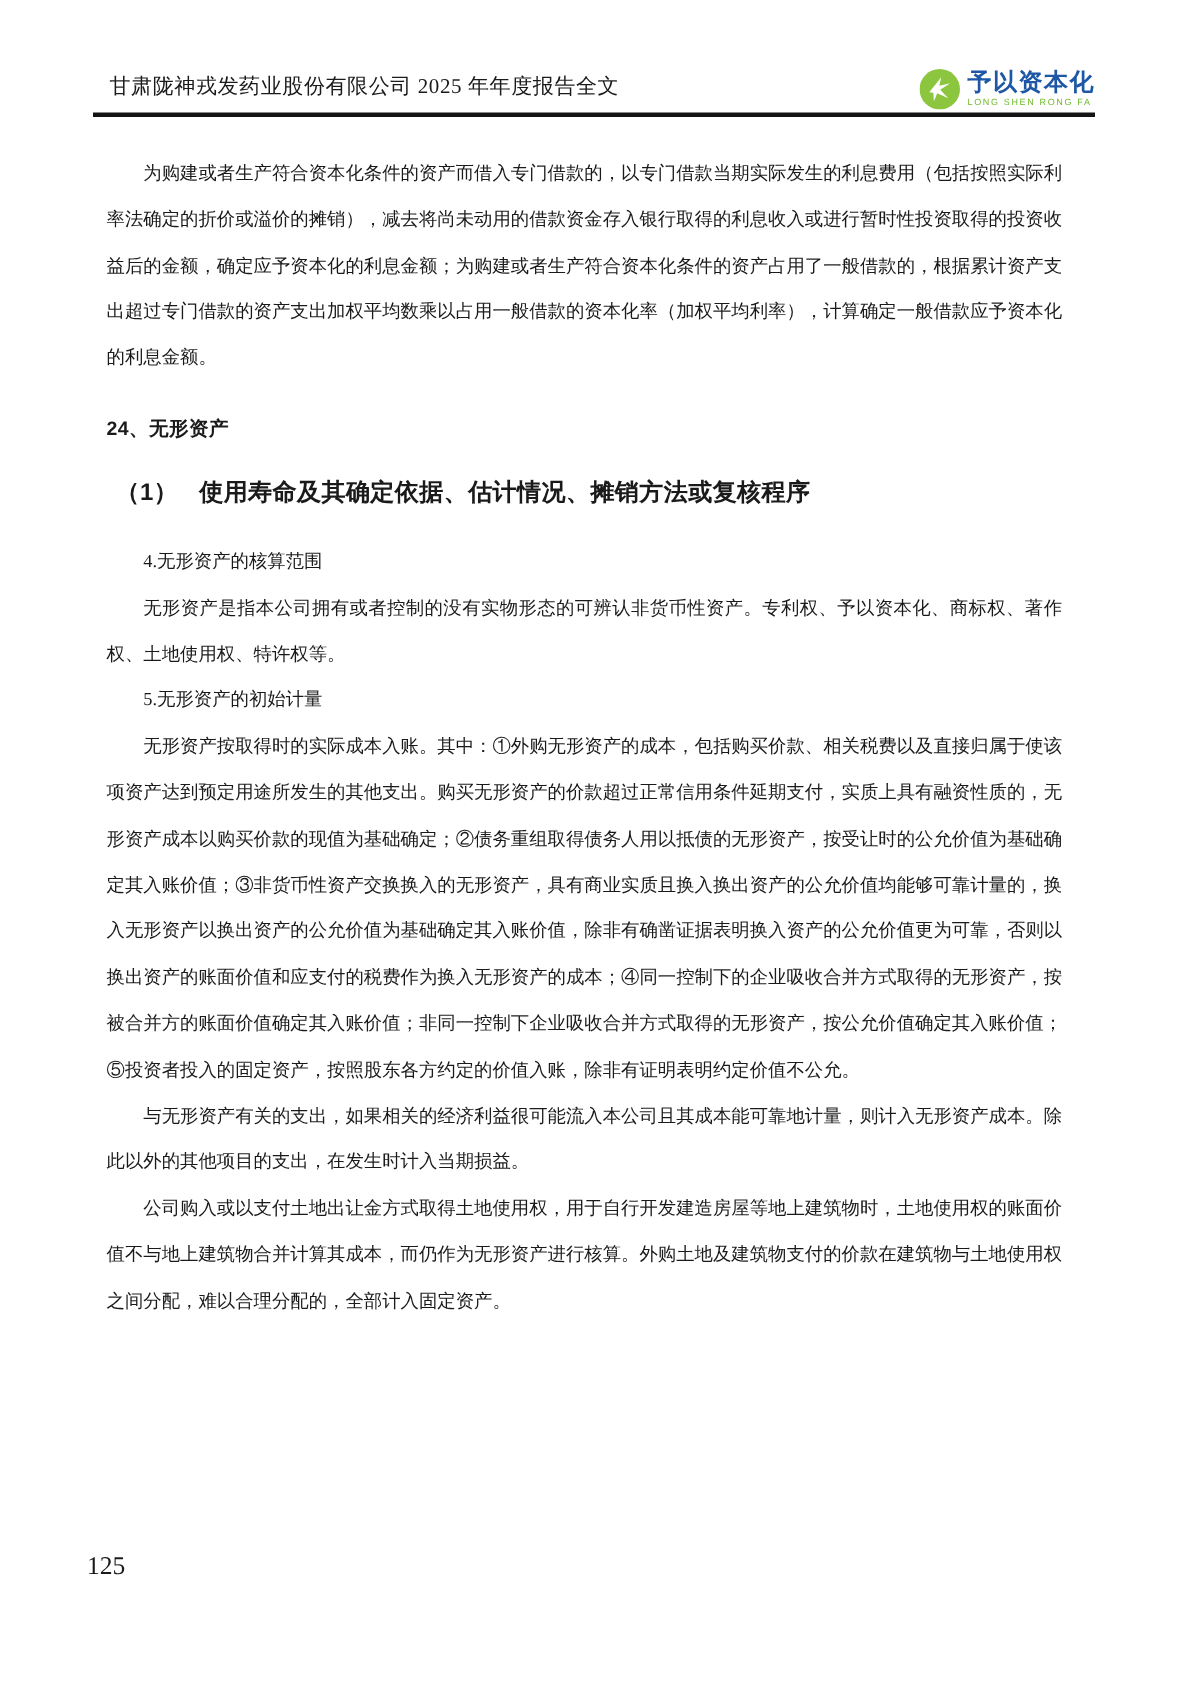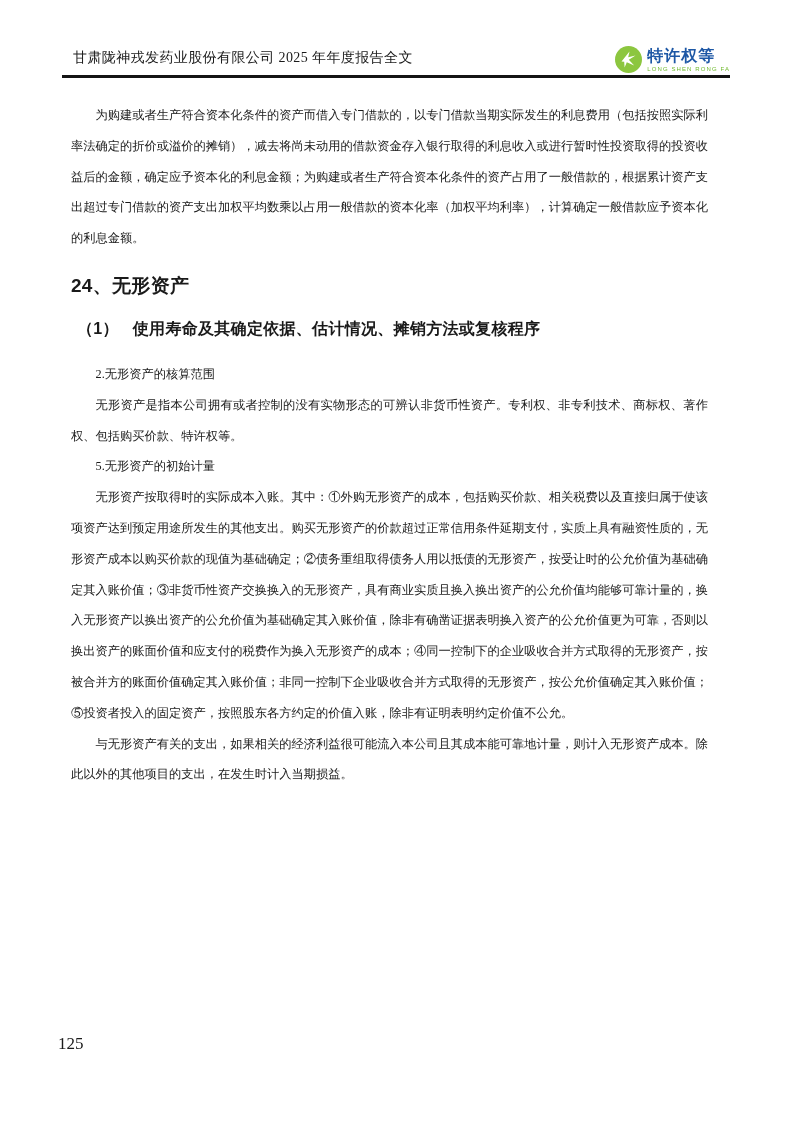--- a/index.html
+++ b/index.html
@@ -67,21 +67,21 @@
     width:637px;
     font-size:12.25px;
     line-height:30.8px;
     text-align:justify;
     margin-top:12px;
   }
   .content p { margin:0; text-indent:2em; }
 
   .section-heading {
     font-family:"Liberation Sans","DejaVu Sans",sans-serif;
-    font-size:19px;
+    font-size:13px;
     font-weight:bold;
     line-height:30px;
     margin:17px 0 13px 0;
     letter-spacing:0.3px;
   }
   .subsection-heading {
     font-family:"Liberation Sans","DejaVu Sans",sans-serif;
     font-size:16px;
     font-weight:bold;
     line-height:30px;
@@ -108,45 +108,46 @@
   <div class="header">
     <div class="header-title">甘肃陇神戎发药业股份有限公司 2025 年年度报告全文</div>
     <div class="logo">
       <span class="logo-mark">
         <svg width="27" height="27" viewBox="0 0 27 27">
           <circle cx="13.5" cy="13.5" r="13.5" fill="#8cc63f"></circle>
           <path d="M6.5 15.5 L14.5 5.5 L13.2 11.2 L20.5 9.5 L13.8 13.8 L19.2 19.5 L11.8 16.2 L9.6 21.5 L9.2 15.8 Z" fill="#ffffff"></path>
         </svg>
       </span>
       <span class="logo-text-block">
-        <span class="logo-cn">特许权等</span>
+        <span class="logo-cn">予以资本化</span>
         <span class="logo-en">LONG SHEN RONG FA</span>
       </span>
     </div>
   </div>
 
   <div class="content">
 
     <p>为购建或者生产符合资本化条件的资产而借入专门借款的，以专门借款当期实际发生的利息费用（包括按照实际利率法确定的折价或溢价的摊销），减去将尚未动用的借款资金存入银行取得的利息收入或进行暂时性投资取得的投资收益后的金额，确定应予资本化的利息金额；为购建或者生产符合资本化条件的资产占用了一般借款的，根据累计资产支出超过专门借款的资产支出加权平均数乘以占用一般借款的资本化率（加权平均利率），计算确定一般借款应予资本化的利息金额。</p>
 
 
     <div class="section-heading">24、无形资产</div>
 
     <div class="subsection-heading">
       <span class="sub-no">（1）</span><span>使用寿命及其确定依据、估计情况、摊销方法或复核程序</span>
     </div>
 
-    <p>2.无形资产的核算范围</p>
+    <p>4.无形资产的核算范围</p>
 
-    <p>无形资产是指本公司拥有或者控制的没有实物形态的可辨认非货币性资产。专利权、非专利技术、商标权、著作权、包括购买价款、特许权等。</p>
+    <p>无形资产是指本公司拥有或者控制的没有实物形态的可辨认非货币性资产。专利权、予以资本化、商标权、著作权、土地使用权、特许权等。</p>
 
     <p>5.无形资产的初始计量</p>
 
     <p>无形资产按取得时的实际成本入账。其中：①外购无形资产的成本，包括购买价款、相关税费以及直接归属于使该项资产达到预定用途所发生的其他支出。购买无形资产的价款超过正常信用条件延期支付，实质上具有融资性质的，无形资产成本以购买价款的现值为基础确定；②债务重组取得债务人用以抵债的无形资产，按受让时的公允价值为基础确定其入账价值；③非货币性资产交换换入的无形资产，具有商业实质且换入换出资产的公允价值均能够可靠计量的，换入无形资产以换出资产的公允价值为基础确定其入账价值，除非有确凿证据表明换入资产的公允价值更为可靠，否则以换出资产的账面价值和应支付的税费作为换入无形资产的成本；④同一控制下的企业吸收合并方式取得的无形资产，按被合并方的账面价值确定其入账价值；非同一控制下企业吸收合并方式取得的无形资产，按公允价值确定其入账价值；⑤投资者投入的固定资产，按照股东各方约定的价值入账，除非有证明表明约定价值不公允。</p>
 
     <p>与无形资产有关的支出，如果相关的经济利益很可能流入本公司且其成本能可靠地计量，则计入无形资产成本。除此以外的其他项目的支出，在发生时计入当期损益。</p>
 
+    <p>公司购入或以支付土地出让金方式取得土地使用权，用于自行开发建造房屋等地上建筑物时，土地使用权的账面价值不与地上建筑物合并计算其成本，而仍作为无形资产进行核算。外购土地及建筑物支付的价款在建筑物与土地使用权之间分配，难以合理分配的，全部计入固定资产。</p>
 
   </div>
 
   <div class="page-number">125</div>
 
 </div>
 
 </body></html>

